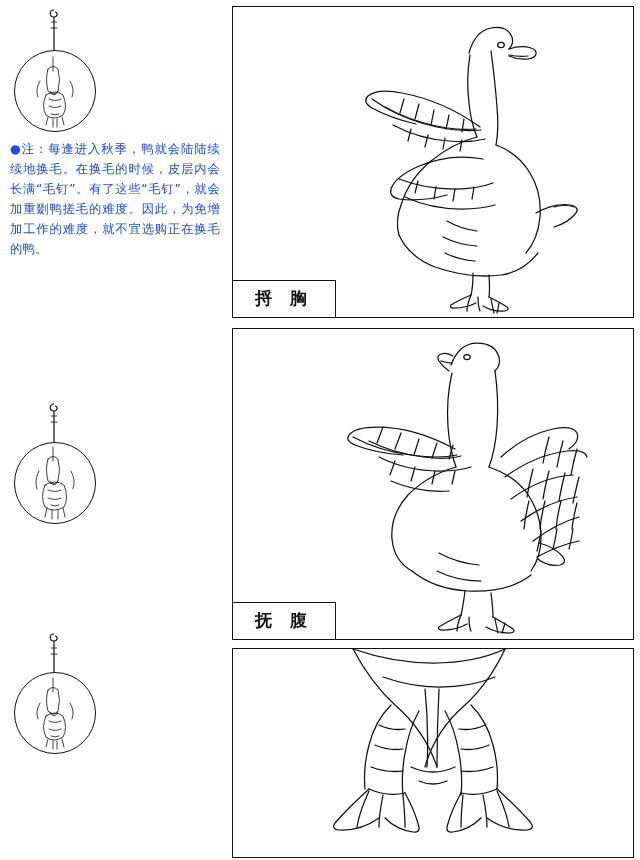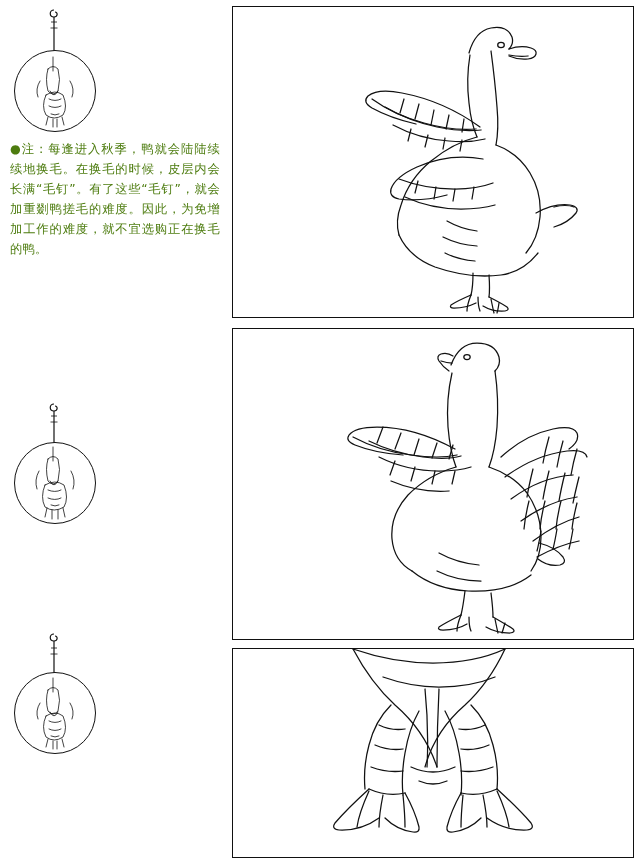--- a/index.html
+++ b/index.html
@@ -69,21 +69,21 @@
   .sec2 .hanger { top: -2px; }
   .sec3 .hanger { top: -18px; }
 
   .note {
     position: absolute;
     left: 10px;
     width: 210px;
     font-size: 12.3px;
     line-height: 1.62;
     text-align: justify;
-    color: #4d7c0f;
+    color: #1d4ed8;
     letter-spacing: 0.2px;
   }
   .sec1 .note { top: 132px; }
   .note p {
     margin: 0;
     text-indent: 0;
   }
   .note p.indent { text-indent: 2em; }
 
   
@@ -241,20 +241,21 @@
 
         <path d="M240 266 q0 14 -2 22 M256 268 q1 14 0 22"></path>
         <path d="M238 288 q-14 6 -20 10 q-2 3 3 3 q12 0 22 -5"></path>
         <path d="M238 288 q-4 10 -4 16 M245 290 q0 9 2 14"></path>
         <path d="M256 290 q12 6 18 10 q3 3 -2 4 q-12 1 -22 -5"></path>
         <path d="M258 292 q2 10 3 14 M266 296 q-1 7 -2 10"></path>
 
         <path d="M214 214 q14 8 30 10 M210 230 q16 8 34 9 M212 246 q14 7 30 8"></path>
       </g>
     </svg>
+    <div class="panel-label">捋 胸</div>
   </div>
 
   <div class="panel" id="panel-2">
     <svg class="art" width="398" height="307" viewBox="0 0 398 307">
       <g fill="none" stroke="#111" stroke-width="1.25" stroke-linejoin="round" stroke-linecap="round">
 
         <path d="M218 36 q8 -22 26 -22 q18 0 22 14 q2 8 -4 14"></path>
         <path d="M216 42 q-6 -4 -10 -10 q-3 -5 2 -7 q6 -2 12 2"></path>
         <ellipse cx="234" cy="28" rx="3.2" ry="2.5"></ellipse>
         <path d="M208 32 q6 2 11 2"></path>
@@ -289,20 +290,21 @@
 
         <path d="M232 262 q-2 16 -4 24 M258 264 q2 16 2 24"></path>
         <path d="M228 286 q-16 8 -22 12 q-2 3 4 3 q14 0 24 -6"></path>
         <path d="M228 286 q-4 10 -4 16 M236 288 q0 10 2 14"></path>
         <path d="M260 288 q14 8 20 12 q3 3 -3 4 q-14 0 -24 -6"></path>
         <path d="M262 290 q2 10 3 14 M272 294 q-2 7 -3 10"></path>
 
         <path d="M206 224 q18 10 40 12 M204 242 q20 10 44 10"></path>
       </g>
     </svg>
+    <div class="panel-label">抚 腹</div>
   </div>
 
   <div class="panel" id="panel-3">
     <svg class="art" width="398" height="205" viewBox="0 0 398 205">
       <g fill="none" stroke="#111" stroke-width="1.25" stroke-linejoin="round" stroke-linecap="round">
 
         <path d="M120 0 q18 34 42 56 q30 26 42 62"></path>
         <path d="M272 0 q-16 34 -40 56 q-30 26 -40 62"></path>
         <path d="M120 0 q40 14 80 14 q42 0 72 -14"></path>
         <path d="M150 28 q28 10 56 10 q32 0 56 -10"></path>

